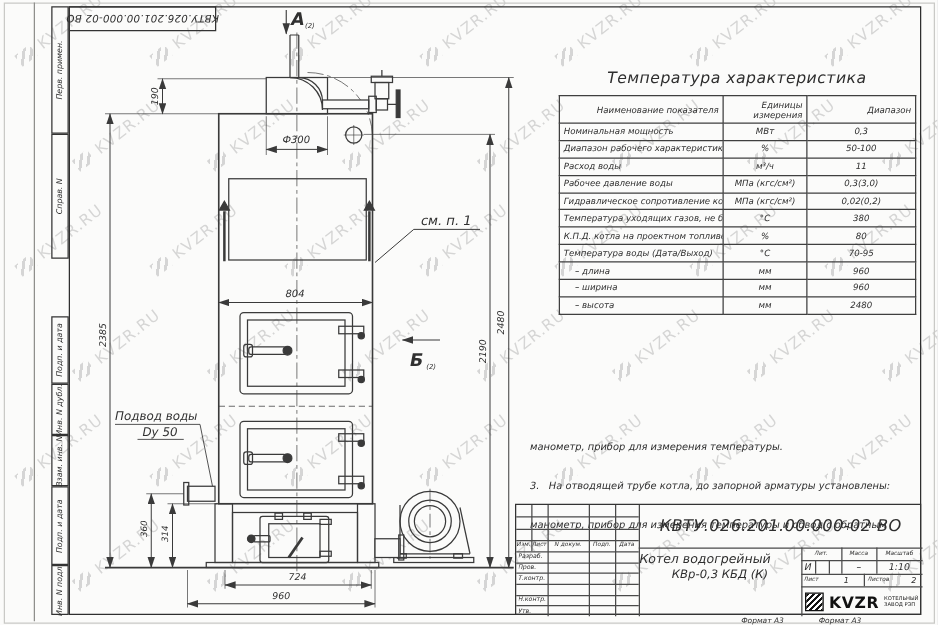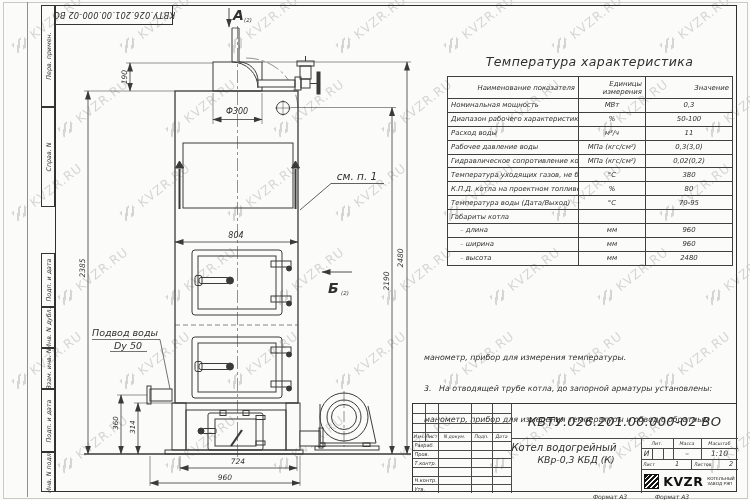--- a/index.html
+++ b/index.html
@@ -425,21 +425,21 @@
   <table class="spec">
     <colgroup>
         <col style="width:131px">
         <col style="width:67px">
         <col style="width:87px">
       </colgroup>
     <tbody>
         <tr>
       <th>Наименование показателя</th>
       <th>Единицы измерения</th>
-      <th>Значение</th>
+      <th>Диапазон</th>
     </tr>
     <tr>
           <td>Номинальная мощность</td>
           <td>МВт</td>
           <td>0,3</td>
         </tr>
     <tr>
           <td>Диапазон рабочего характеристика</td>
           <td>%</td>
           <td>50-100</td>
@@ -466,25 +466,20 @@
         </tr>
     <tr>
           <td>К.П.Д. котла на проектном топливе</td>
           <td>%</td>
           <td>80</td>
         </tr>
     <tr>
           <td>Температура воды (Дата/Выход)</td>
           <td>°С</td>
           <td>70-95</td>
-        </tr>
-    <tr>
-          <td>Габариты котла</td>
-          <td></td>
-          <td></td>
         </tr>
     <tr>
           <td style="padding-left:12px">– длина</td>
           <td>мм</td>
           <td>960</td>
         </tr>
     <tr>
           <td style="padding-left:12px">– ширина</td>
           <td>мм</td>
           <td>960</td>

